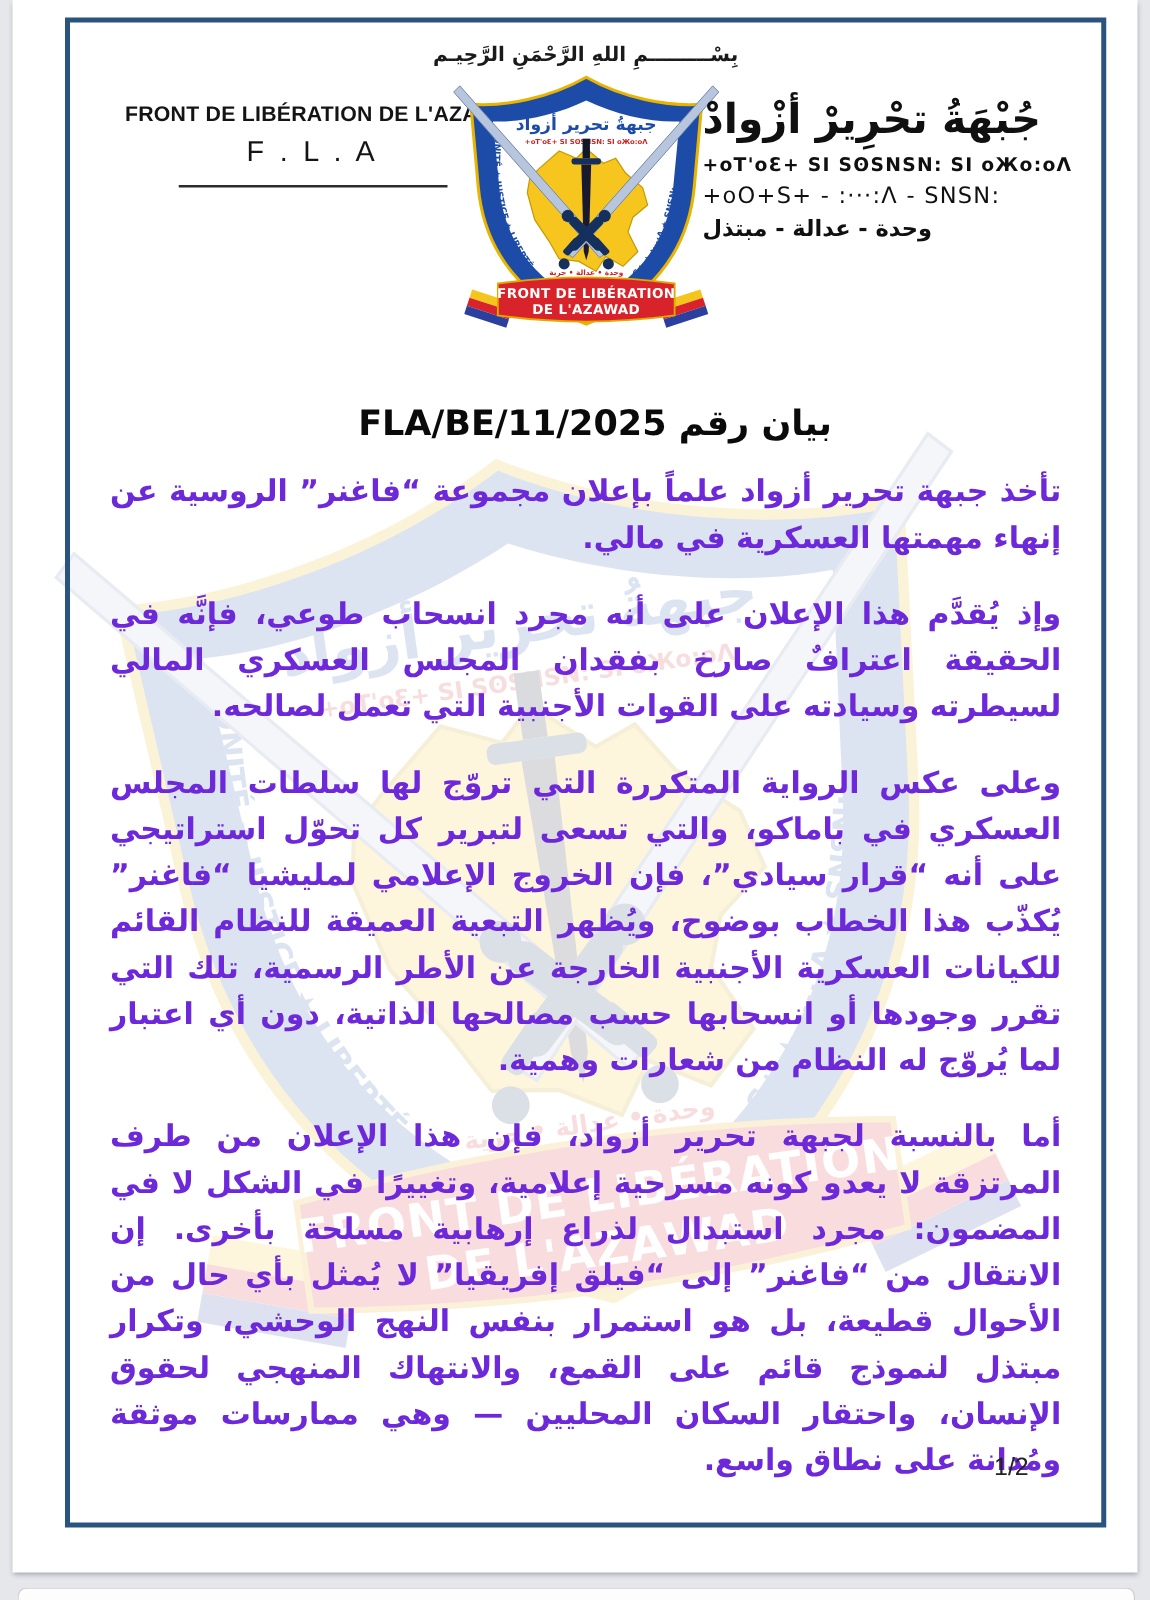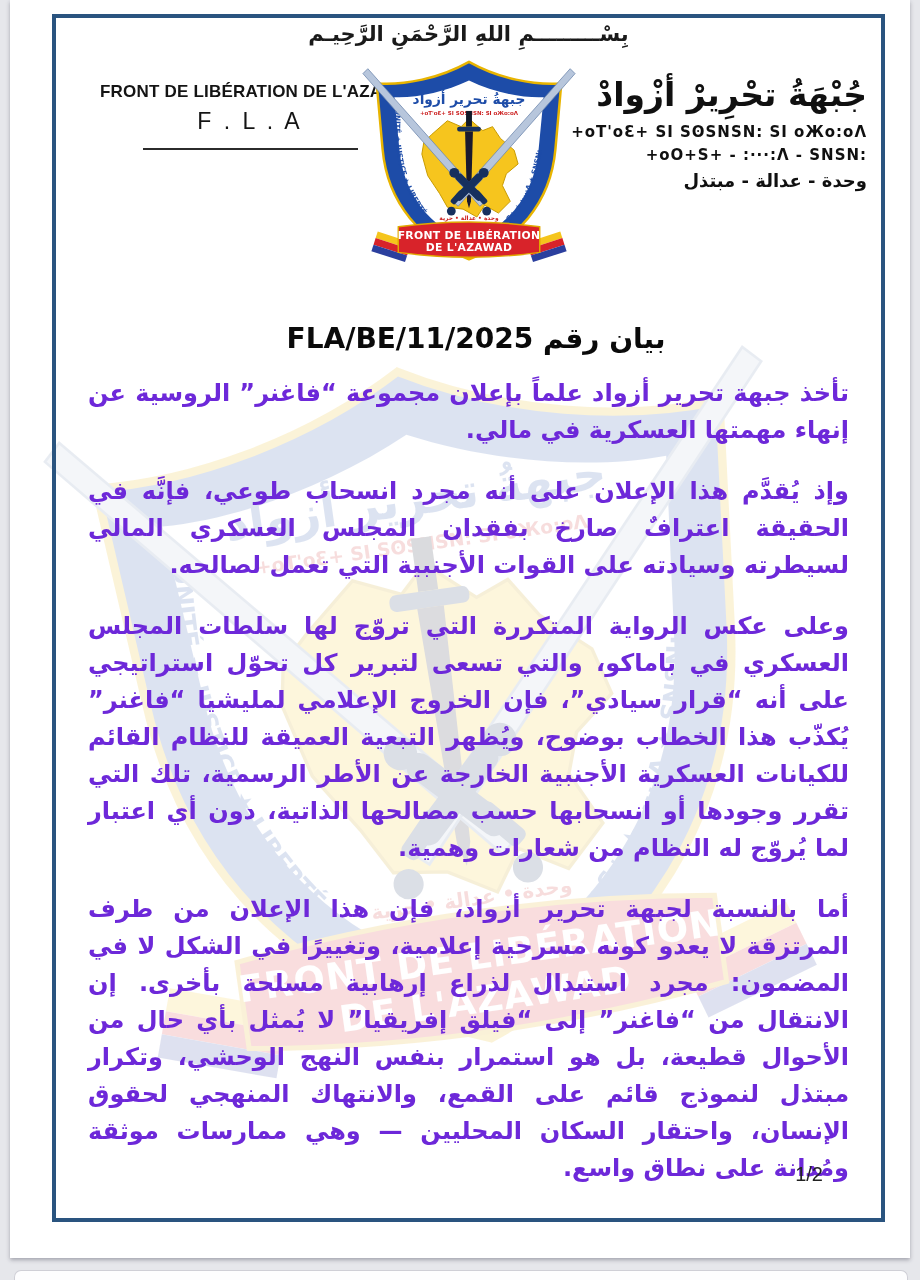--- a/index.html
+++ b/index.html
@@ -27,47 +27,47 @@
   }
   .watermark svg{width:100%;height:auto;display:block;}
   
   .frame{
     position:absolute;left:42px;top:14px;width:825px;height:1200px;
     border:4px solid #2a547f;
     z-index:1;
   }
   
   .bismillah{
-    position:absolute;top:4px;left:0;right:0;
+    position:absolute;top:16px;left:0;right:0;
     text-align:center;direction:rtl;
-    font-weight:bold;font-size:21px;color:#1a1a1a;
+    font-weight:bold;font-size:16px;color:#1a1a1a;
     letter-spacing:1px;
   }
   .header{position:relative;height:252px;}
   .header-left{
     position:absolute;left:44px;top:64px;width:300px;
     text-align:center;color:#141414;
     font-family:"Liberation Sans","DejaVu Sans",sans-serif;
   }
   .hl1{font-size:17px;font-weight:bold;letter-spacing:.2px;white-space:nowrap;}
   .hl2{font-size:23px;font-weight:normal;letter-spacing:3px;margin-top:6px;}
   .hl3{font-size:15.5px;font-weight:bold;word-spacing:7px;margin-top:8px;letter-spacing:.5px;}
   .hl-rule{width:215px;border-bottom:2px solid #2b2b2b;margin:13px auto 0;}
   .header-logo{
     position:absolute;left:50%;transform:translateX(-50%);
     top:34px;width:222px;height:220px;
   }
   .header-logo svg{width:100%;height:100%;display:block;}
   .header-right{
     position:absolute;right:14px;top:56px;width:305px;
-    text-align:right;color:#101010;
+    text-align:left;color:#101010;
   }
   .hr-arabic{direction:rtl;font-weight:bold;font-size:33px;line-height:1.3;}
   .hr-tif{font-weight:bold;font-size:15px;letter-spacing:1px;margin-top:6px;white-space:nowrap;}
-  .hr-tif2{font-weight:bold;font-size:15px;letter-spacing:1px;margin-top:5px;white-space:nowrap;}
+  .hr-tif2{font-weight:normal;font-size:18px;letter-spacing:1px;margin-top:5px;white-space:nowrap;}
   .hr-motto{direction:rtl;font-weight:bold;font-size:18px;margin-top:6px;}
   
   .title{
     direction:rtl;text-align:center;
     font-size:28px;font-weight:bold;color:#0a0a0a;
     margin:52px 0 20px 0;
     position:relative;z-index:2;padding-left:15px;
   }
   .bodytext{
     direction:rtl;text-align:justify;

